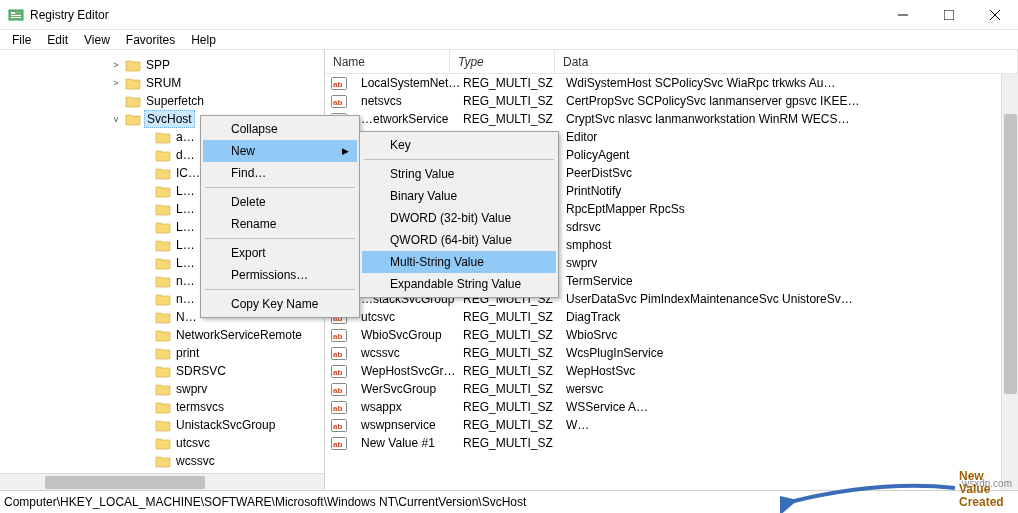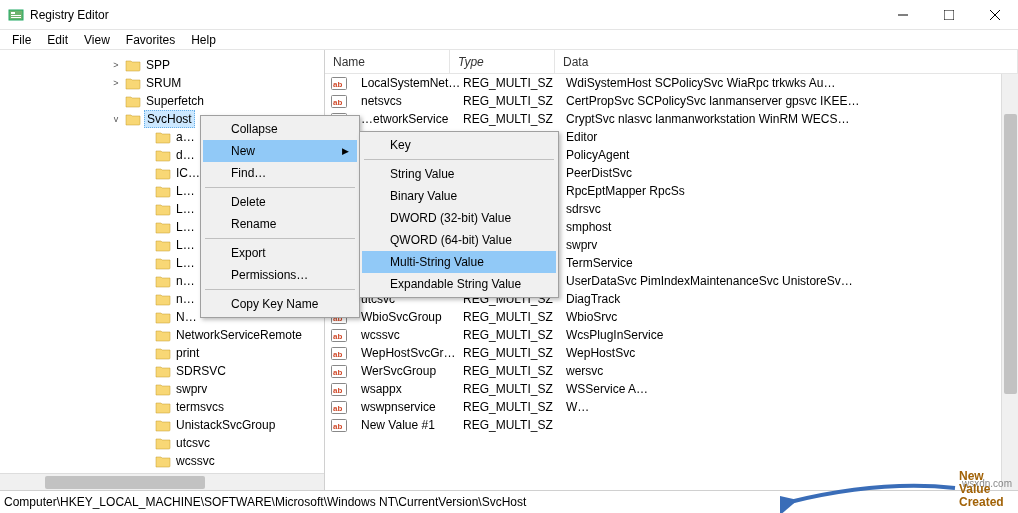--- a/index.html
+++ b/index.html
@@ -390,20 +390,26 @@
         <div class="list-row">
           <span class="ric"></span>
           <span class="rn"></span>
           <span class="rt"></span>
           <span class="rd">PeerDistSvc</span>
         </div>
         <div class="list-row">
           <span class="ric"></span>
           <span class="rn"></span>
           <span class="rt"></span>
+          <span class="rd">PrintNotify</span>
+        </div>
+        <div class="list-row">
+          <span class="ric"></span>
+          <span class="rn"></span>
+          <span class="rt"></span>
           <span class="rd">RpcEptMapper RpcSs</span>
         </div>
         <div class="list-row">
           <span class="ric"></span>
           <span class="rn"></span>
           <span class="rt"></span>
           <span class="rd">sdrsvc</span>
         </div>
         <div class="list-row">
           <span class="ric"></span>

